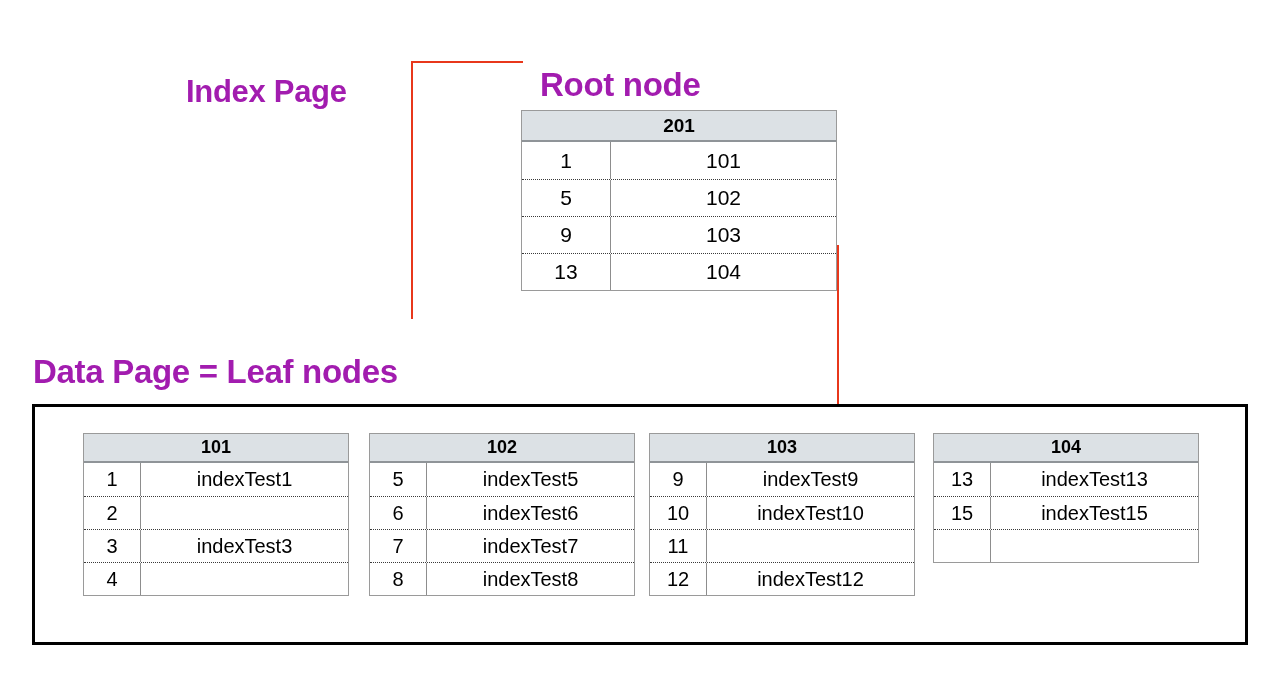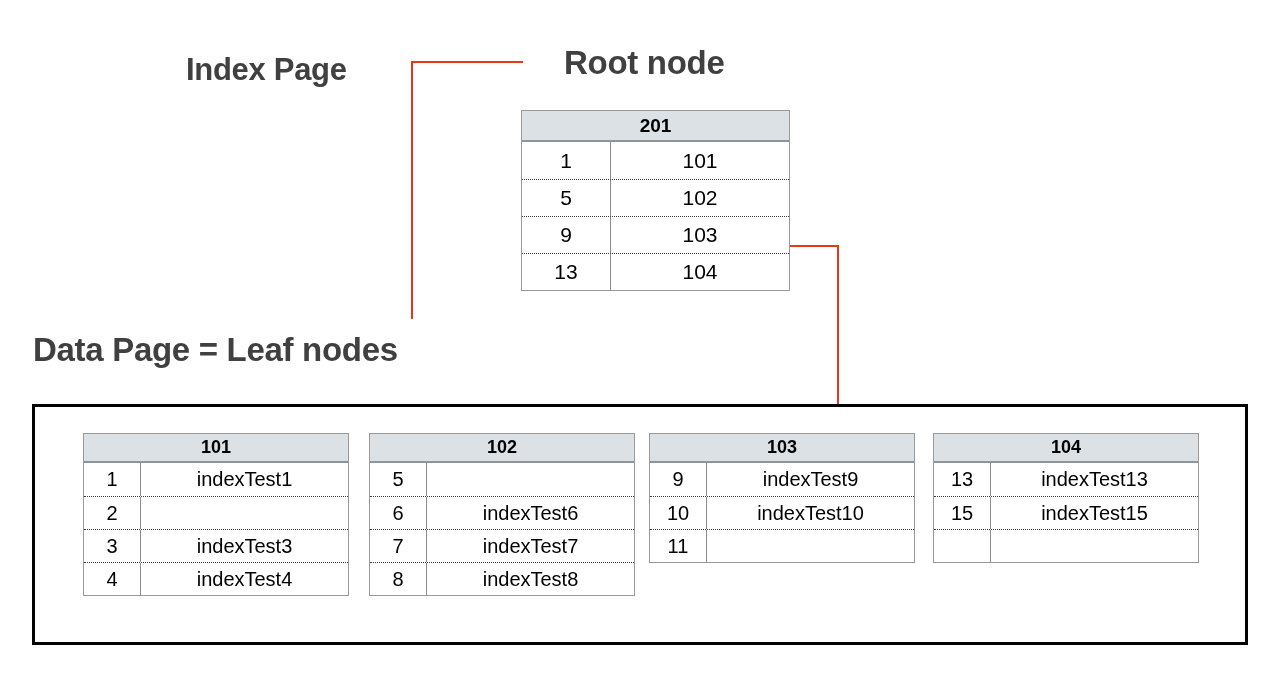--- a/index.html
+++ b/index.html
@@ -13,31 +13,32 @@
     position: relative;
     font-family: "Liberation Sans", sans-serif;
     color: #000000;
     overflow: hidden;
   }
 
   
   .label {
     position: absolute;
     font-weight: bold;
-    color: #404040;
+    color: #a21caf;
     white-space: nowrap;
     letter-spacing: -0.3px;
+    margin-top: 22px;
   }
   #label-index-page {
     left: 186px;
     top: 52px;
     font-size: 31px;
   }
   #label-root-node {
-    left: 564px;
+    left: 540px;
     top: 44px;
     font-size: 33px;
   }
   #label-data-page {
     left: 33px;
     top: 331px;
     font-size: 33px;
   }
 
   
@@ -119,21 +120,21 @@
     box-sizing: border-box;
     display: flex;
     align-items: center;
     justify-content: center;
   }
 
   
   #node-root {
     left: 521px;
     top: 110px;
-    width: 269px;
+    width: 316px;
   }
   #node-root .node-header {
     height: 31px;
     line-height: 29px;
     font-size: 19px;
   }
   #node-root .node-row {
     height: 37px;
     font-size: 21px;
   }
@@ -223,30 +224,30 @@
       </div>
       <div class="node-row">
         <div class="cell-key">2</div>
       </div>
       <div class="node-row">
         <div class="cell-key">3</div>
         <div class="cell-val">indexTest3</div>
       </div>
       <div class="node-row">
         <div class="cell-key">4</div>
-        <div class="cell-val">indexTest4</div>
       </div>
     </div>
   </div>
 
   <div class="node leaf" id="leaf-1">
     <div class="node-header">102</div>
     <div class="node-rows">
       <div class="node-row">
         <div class="cell-key">5</div>
+        <div class="cell-val">indexTest5</div>
       </div>
       <div class="node-row">
         <div class="cell-key">6</div>
         <div class="cell-val">indexTest6</div>
       </div>
       <div class="node-row">
         <div class="cell-key">7</div>
         <div class="cell-val">indexTest7</div>
       </div>
       <div class="node-row">
@@ -263,20 +264,24 @@
         <div class="cell-key">9</div>
         <div class="cell-val">indexTest9</div>
       </div>
       <div class="node-row">
         <div class="cell-key">10</div>
         <div class="cell-val">indexTest10</div>
       </div>
       <div class="node-row">
         <div class="cell-key">11</div>
       </div>
+      <div class="node-row">
+        <div class="cell-key">12</div>
+        <div class="cell-val">indexTest12</div>
+      </div>
     </div>
   </div>
 
   <div class="node leaf" id="leaf-3">
     <div class="node-header">104</div>
     <div class="node-rows">
       <div class="node-row">
         <div class="cell-key">13</div>
         <div class="cell-val">indexTest13</div>
       </div>

